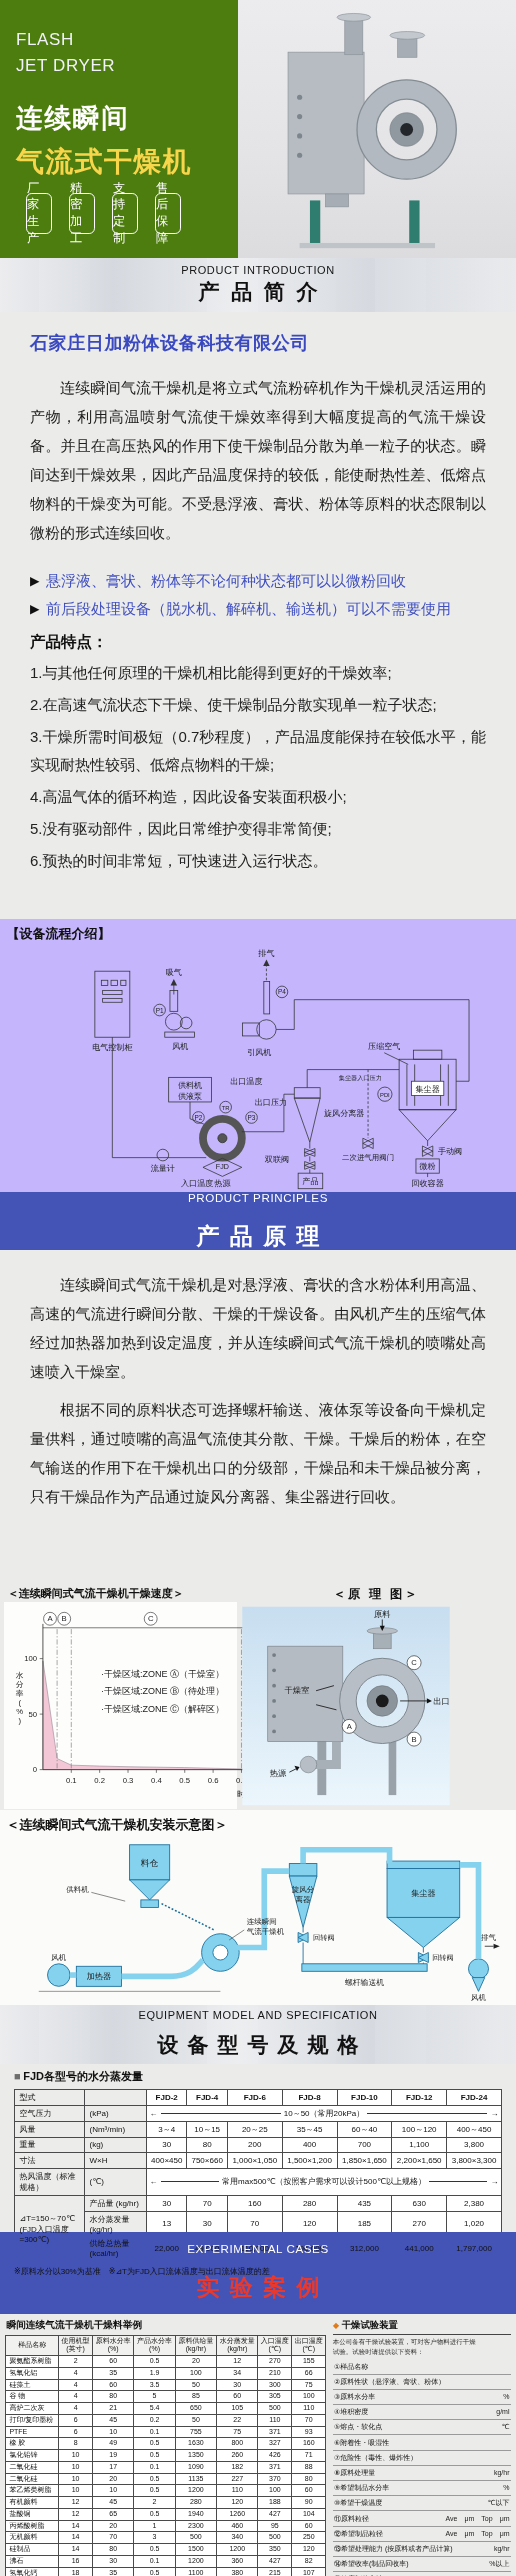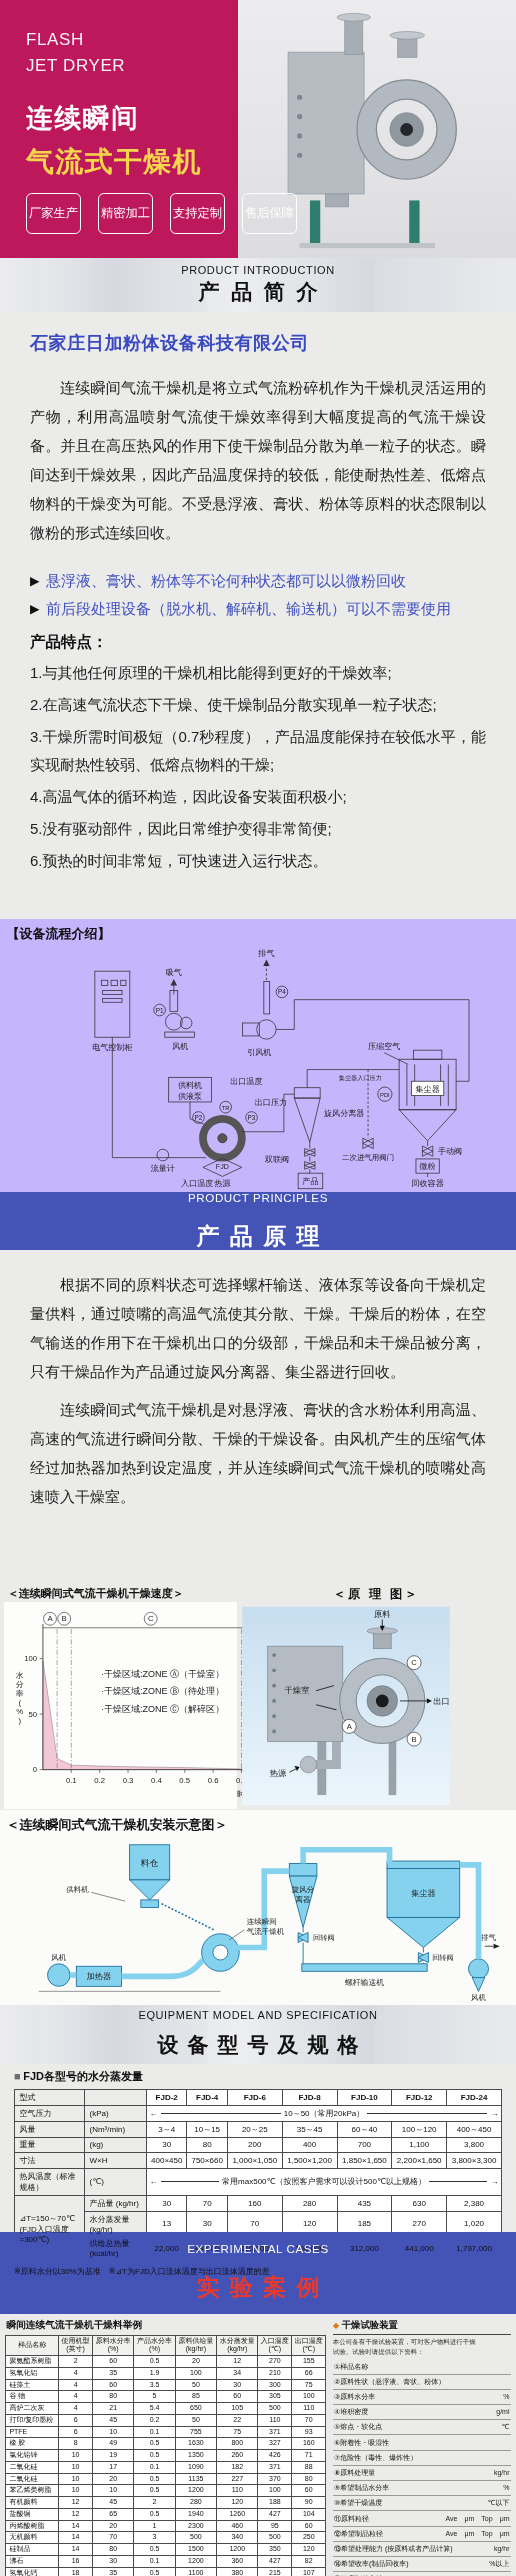--- a/index.html
+++ b/index.html
@@ -1,26 +1,26 @@
 <!DOCTYPE html>
 <html style="font-size:10.3px"><head>
 <meta charset="utf-8">
 <style>
   * { margin:0; padding:0; box-sizing:border-box; }
   body { font-family:"Liberation Sans","DejaVu Sans",sans-serif; background:#d7d7d5; }
   .page { width:516px; height:2576px; margin:0 auto; background:#ebebe9; overflow:hidden; position:relative; }
 
   
   .hero { height:258px; display:flex; }
-  .hero-left { width:238px; background:#be185d; color:#fff; padding:27px 0 0 26px; position:relative; }
+  .hero-left { width:238px; background:#4d7c0f; color:#fff; padding:27px 0 0 16px; position:relative; }
   .hero-en { font-size:17px; letter-spacing:0.6px; line-height:1.5; font-weight:400; color:#f2f3fa; }
   .hero-cn1 { margin-top:22px; font-size:26.5px; font-weight:bold; letter-spacing:1.9px; color:#ffffff; }
   .hero-cn2 { margin-top:6.5px; font-size:28px; font-weight:bold; letter-spacing:1.3px; color:#f7d64b; }
   .badges { position:absolute; left:26px; bottom:24.5px; display:flex; gap:17px; }
-  .badge { width:55px; height:41px; border:1.3px solid #fff; border-radius:5.8px; display:flex; flex-direction:row; align-items:center; justify-content:center; font-size:12.3px; line-height:1.35; color:#fff; }
+  .badge { width:26px; height:41px; border:1.3px solid #fff; border-radius:5.8px; display:flex; flex-direction:column; align-items:center; justify-content:center; font-size:12.3px; line-height:1.35; color:#fff; }
   .hero-right { flex:1; background:linear-gradient(180deg,#ececee 0%,#e4e4e6 60%,#dcdcde 100%); display:flex; align-items:center; justify-content:center; }
 
   
   .band-photo { height:54px; background:
       linear-gradient(90deg, rgba(240,240,242,.9), rgba(214,218,224,.85) 22%, rgba(238,239,241,.9) 46%, rgba(216,220,226,.85) 72%, rgba(236,237,239,.9)),
       repeating-linear-gradient(90deg,#c9cdd3 0 39px,#dfe2e6 39px 90px,#d2d6db 90px 168px);
     display:flex; flex-direction:column; align-items:center; justify-content:center; }
   .band-photo .en { font-size:11px; color:#141414; letter-spacing:0.6px; }
   .band-photo .cn { font-size:21px; font-weight:bold; color:#111; letter-spacing:11.6px; margin-top:1.9px; text-indent:11.6px; }
   .band-photo.spec-band { height:59px;gap:8px; }
@@ -290,22 +290,22 @@
       <text x="652" y="374" text-anchor="middle">回收容器</text>
     </svg>
   </section>
 
   <div class="band-blue" id="band-principles">
     <div class="en">PRODUCT PRINCIPLES</div>
     <div class="cn">产品原理</div>
   </div>
 
   <section class="sec-principles">
+    <p class="para">连续瞬间式气流干燥机是对悬浮液、膏状的含水粉体利用高温、高速的气流进行瞬间分散、干燥的干燥设备。由风机产生的压缩气体经过加热器加热到设定温度，并从连续瞬间式气流干燥机的喷嘴处高速喷入干燥室。</p>
     <p class="para">根据不同的原料状态可选择螺杆输送、液体泵等设备向干燥机定量供料，通过喷嘴的高温气流使其分散、干燥。干燥后的粉体，在空气输送的作用下在干燥机出口的分级部，干燥品和未干燥品被分离，只有干燥品作为产品通过旋风分离器、集尘器进行回收。</p>
-    <p class="para">连续瞬间式气流干燥机是对悬浮液、膏状的含水粉体利用高温、高速的气流进行瞬间分散、干燥的干燥设备。由风机产生的压缩气体经过加热器加热到设定温度，并从连续瞬间式气流干燥机的喷嘴处高速喷入干燥室。</p>
   </section>
 
   <section class="sec-charts">
     <div class="chart-col">
       <h4>＜连续瞬间式气流干燥机干燥速度＞</h4>
       <div class="chart-box">
         <svg id="dry-chart" width="288" height="205" viewBox="0 0 446 318">
             <polygon points="60,260 60,91.26956521739132 82,242.7826086956522 104,253.11304347826086 148,254.4904347826087 191.99999999999997,255.52347826086955 236,256.2121739130435 280,256.90086956521736 323.99999999999994,257.93391304347824 367.99999999999994,258.9669565217391 412,259.3113043478261 412,260" fill="#f4c7d7" stroke="#9c8e97" stroke-width="1"></polygon>
             <line x1="82" y1="42" x2="82" y2="260" stroke="#777" stroke-width="1" stroke-dasharray="8 3 2 3"></line>
             <line x1="104" y1="42" x2="104" y2="260" stroke="#777" stroke-width="1" stroke-dasharray="8 3 2 3"></line>

